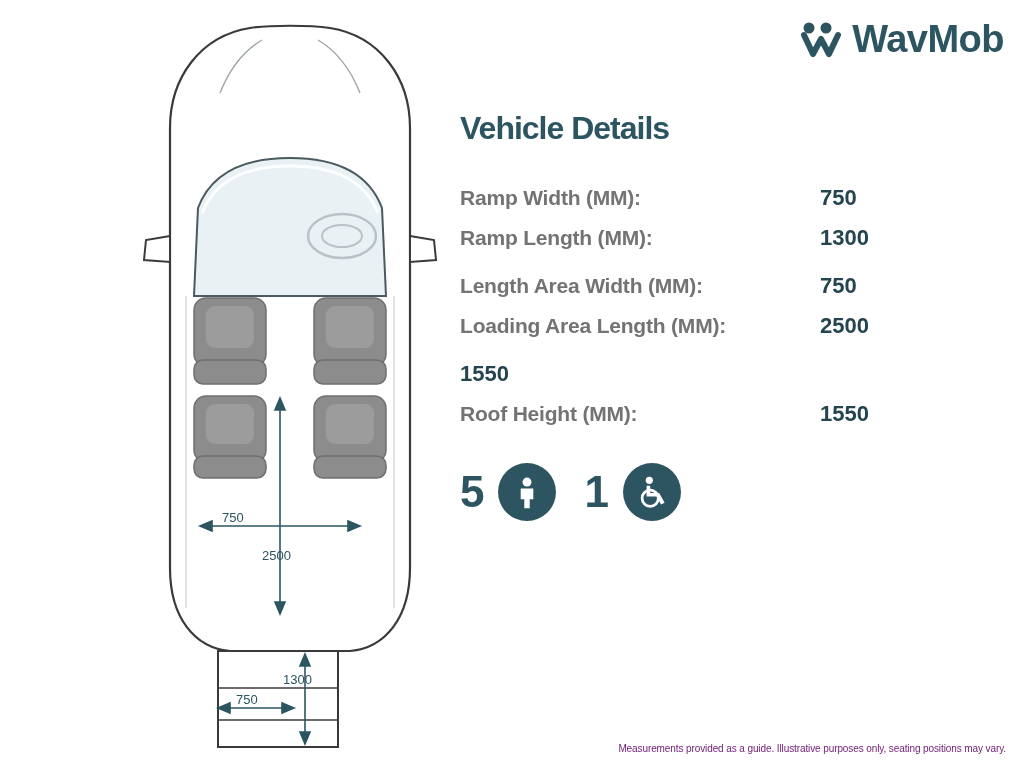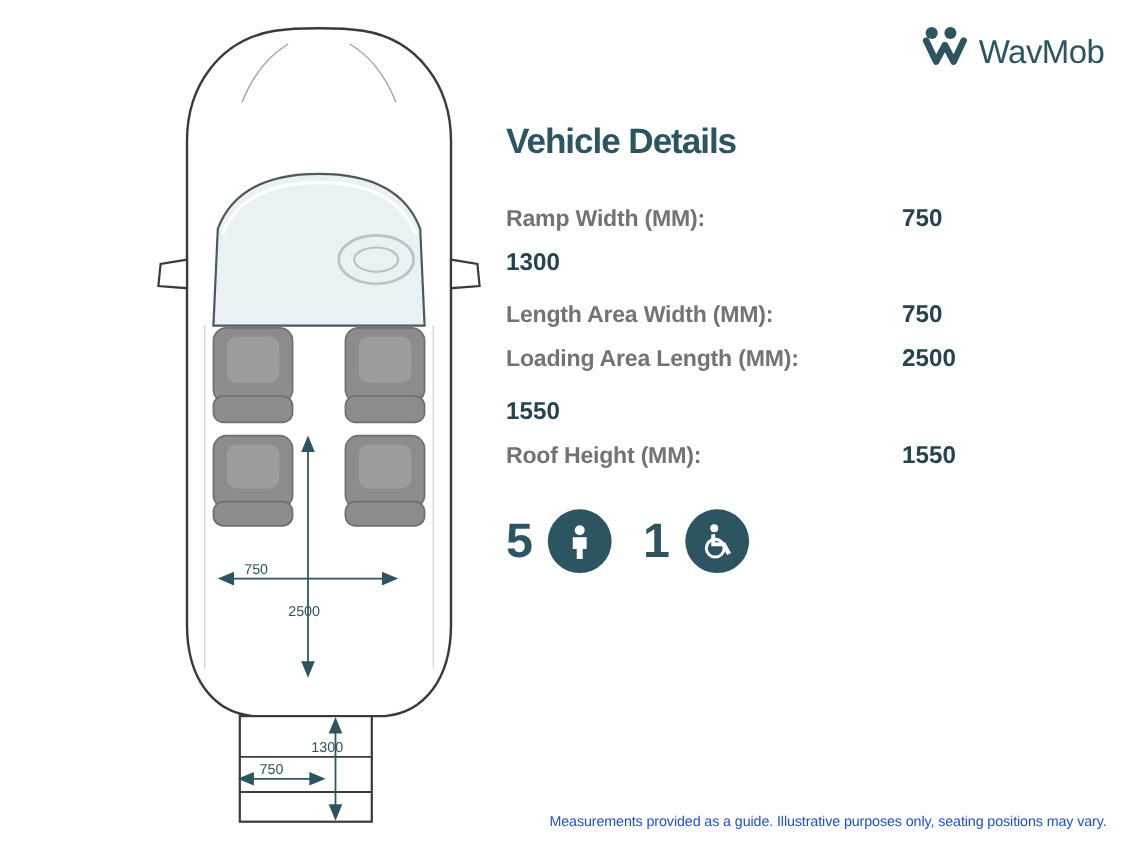--- a/index.html
+++ b/index.html
@@ -23,25 +23,24 @@
     right: 20px;
     display: flex;
     align-items: center;
     gap: 10px;
   }
   .brand-mark {
     width: 42px;
     height: 38px;
   }
   .brand-name {
-    font-size: 30px;
-    font-weight: normal;
+    font-size: 38px;
+    font-weight: bold;
     letter-spacing: -0.5px;
     color: #2c5561;
-    margin-top: 13px;
   }
 
   
   .details {
     position: absolute;
     left: 460px;
     top: 110px;
     width: 540px;
   }
   .details-title {
@@ -93,22 +92,22 @@
     display: flex;
     align-items: center;
     justify-content: center;
   }
 
   
   .footnote {
     position: absolute;
     right: 18px;
     bottom: 14px;
-    font-size: 13px;
-    color: #1d4ed8;
+    font-size: 10px;
+    color: #701a75;
     letter-spacing: -0.1px;
   }
 
   
   .diagram {
     position: absolute;
     left: 110px;
     top: 8px;
     width: 340px;
     height: 752px;
@@ -219,20 +218,21 @@
 
 <div class="details">
   <h1 class="details-title">Vehicle Details</h1>
 
   <div class="spec-group">
     <div class="spec-row">
       <span class="spec-label">Ramp Width (MM):</span>
       <span class="spec-value">750</span>
     </div>
     <div class="spec-row">
+      <span class="spec-label">Ramp Length (MM):</span>
       <span class="spec-value">1300</span>
     </div>
   </div>
 
   <div class="spec-group">
     <div class="spec-row">
       <span class="spec-label">Length Area Width (MM):</span>
       <span class="spec-value">750</span>
     </div>
     <div class="spec-row">

